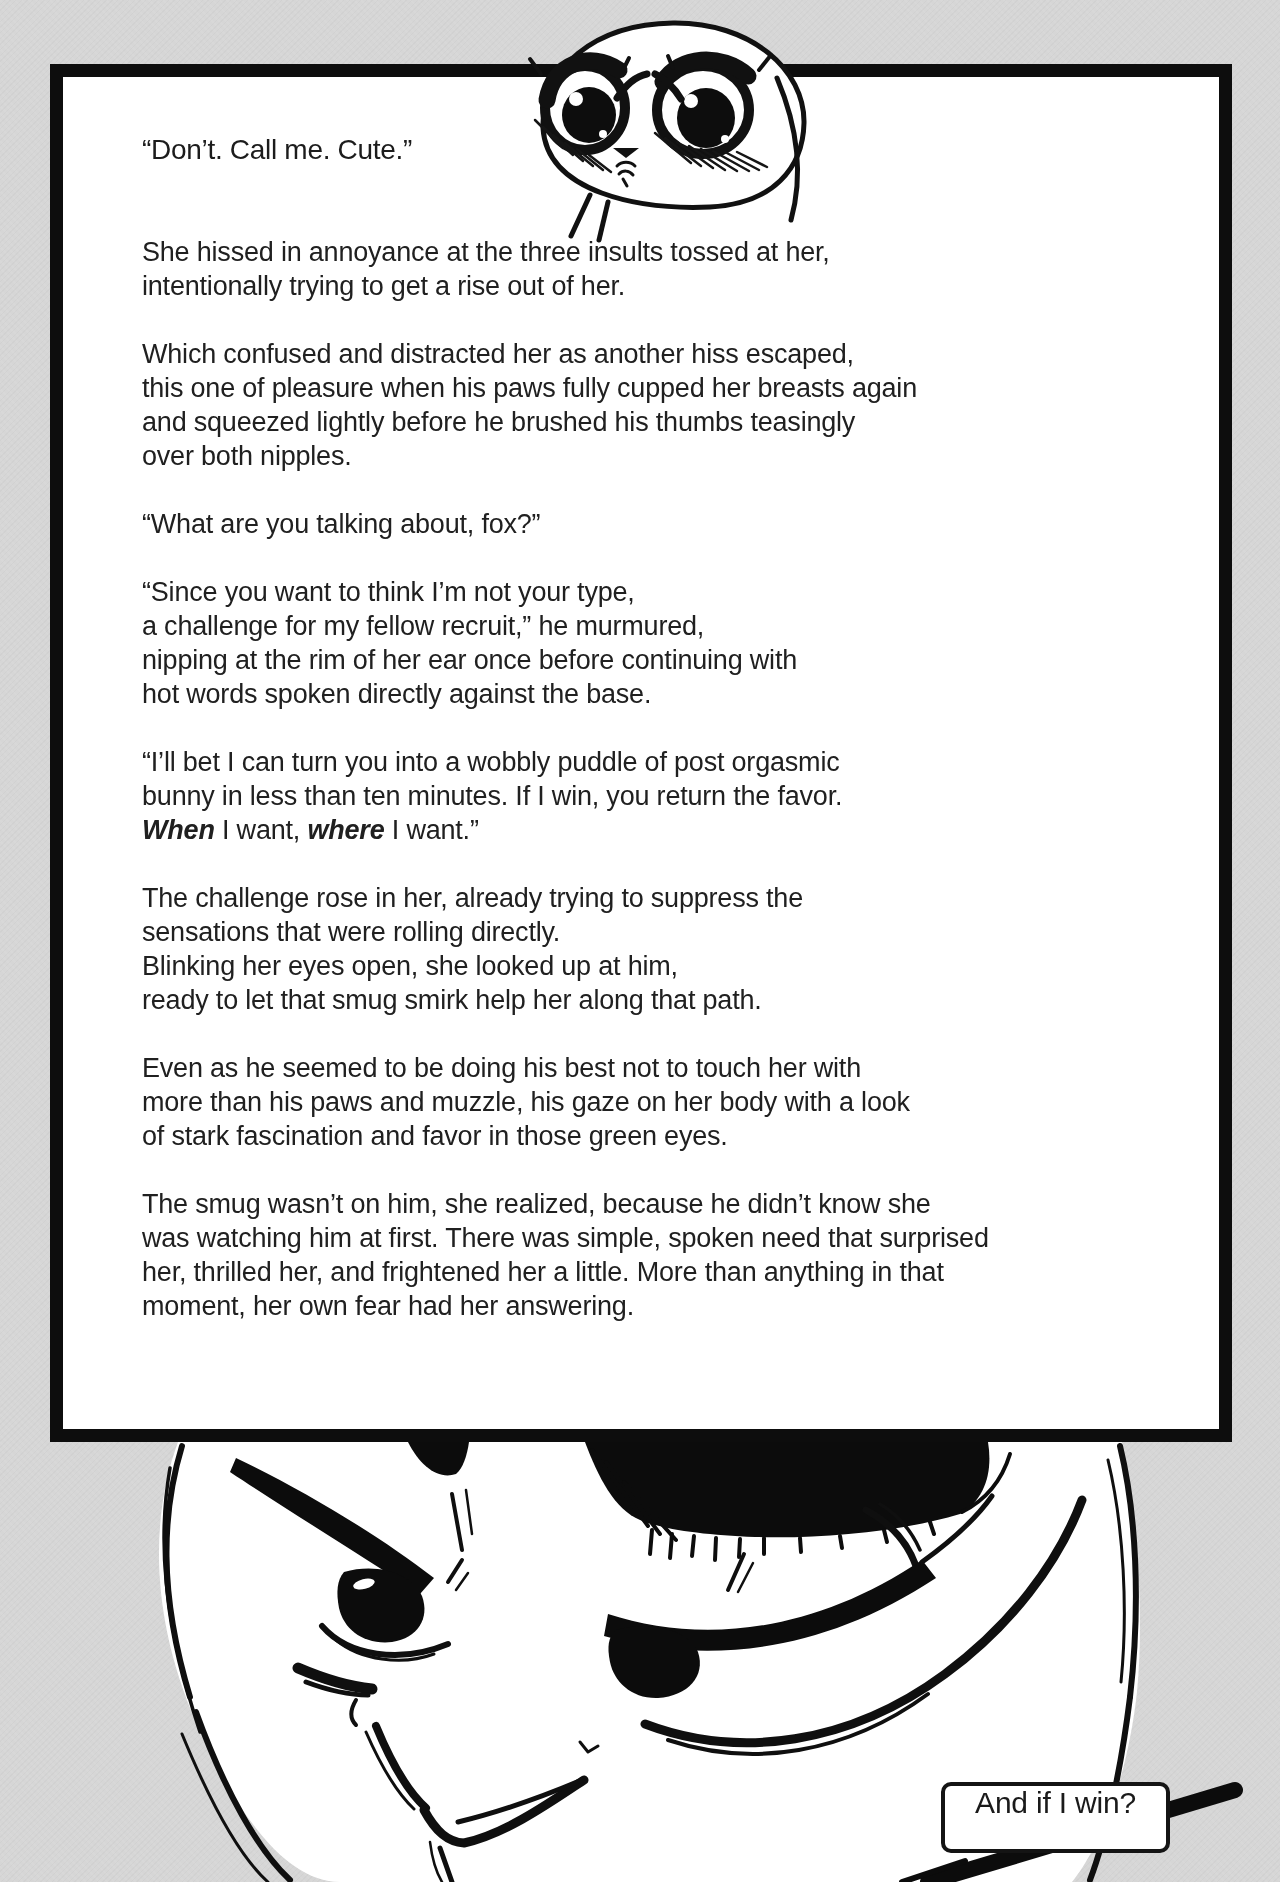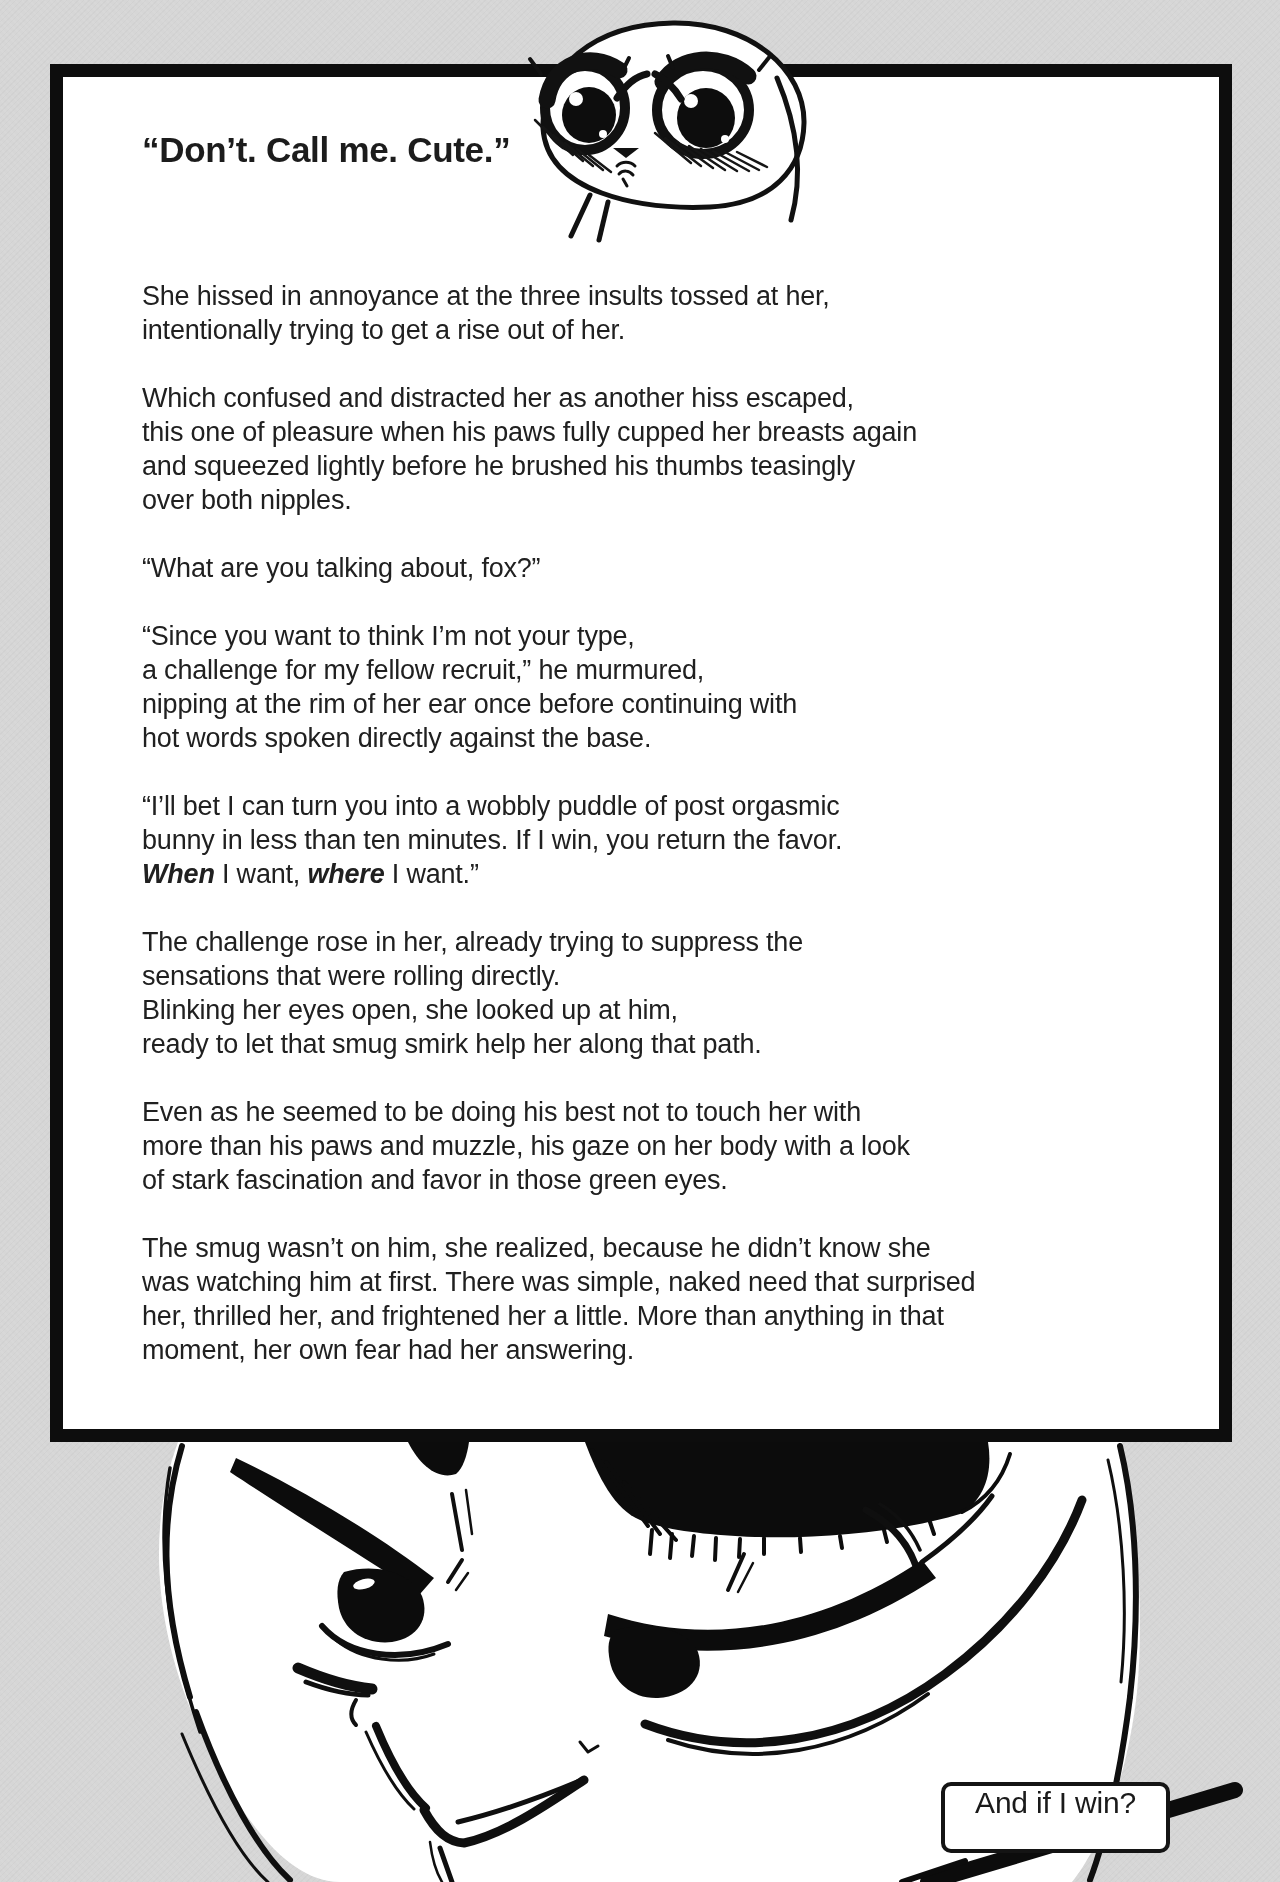--- a/index.html
+++ b/index.html
@@ -11,27 +11,26 @@
       repeating-linear-gradient(-45deg, rgba(0,0,0,.025) 0 1px, rgba(0,0,0,0) 1px 4px);
     font-family:"Liberation Sans", sans-serif;
   }
   .story-box{
     position:absolute; left:50px; top:64px; width:1182px; height:1378px;
     box-sizing:border-box; background:#ffffff; border:13px solid #0d0d0d;
     z-index:1;
   }
   .page-title{
     position:absolute; left:142px; top:133px; margin:0; z-index:2;
-    font-size:35px; font-weight:700; color:#1c1c1c; letter-spacing:-0.3px;
+    font-size:28px; font-weight:400; color:#1c1c1c; letter-spacing:-0.3px;
     line-height:34px; white-space:nowrap;
   }
   .story-text{
     position:absolute; left:142px; top:235px; width:1000px; z-index:2;
     color:#202020;
-    margin-top:44px;
   }
   .story-text .line{
     height:34px; line-height:34px; font-size:27px; white-space:nowrap;
     letter-spacing:-0.2px;
   }
   .story-text .line .em{ font-weight:700; font-style:italic; }
   .bunny-svg{ position:absolute; left:505px; top:8px; width:330px; height:245px; z-index:3; }
   .fox-svg{ position:absolute; left:0px; top:1442px; width:1280px; height:440px; z-index:2; }
   .speech-bubble{
     position:absolute; left:941px; top:1782px; width:229px; height:71px;
@@ -73,21 +72,21 @@
       <div class="line">The challenge rose in her, already trying to suppress the</div>
       <div class="line">sensations that were rolling directly.</div>
       <div class="line">Blinking her eyes open, she looked up at him,</div>
       <div class="line">ready to let that smug smirk help her along that path.</div>
       <div class="line blank"></div>
       <div class="line">Even as he seemed to be doing his best not to touch her with</div>
       <div class="line">more than his paws and muzzle, his gaze on her body with a look</div>
       <div class="line">of stark fascination and favor in those green eyes.</div>
       <div class="line blank"></div>
       <div class="line">The smug wasn’t on him, she realized, because he didn’t know she</div>
-      <div class="line">was watching him at first. There was simple, naked need that surprised</div>
+      <div class="line">was watching him at first. There was simple, spoken need that surprised</div>
       <div class="line">her, thrilled her, and frightened her a little. More than anything in that</div>
       <div class="line">moment, her own fear had her answering.</div>
     </div>
 
   <svg class="bunny-svg" viewBox="0 0 330 245" fill="none" stroke-linecap="round" stroke-linejoin="round">
     <g>
       <path d="M 38,120 C 36,60 90,16 168,15 C 246,14 300,62 299,115 C 298,160 268,196 205,199 C 135,202 42,185 38,120 Z" fill="#ffffff" stroke="#111111" stroke-width="5"></path>
       <path d="M 272,70 C 291,115 299,165 286,212" stroke="#111111" stroke-width="5"></path>
       <path d="M 85,187 L 66,228" stroke="#111111" stroke-width="5"></path>
       <path d="M 103,194 L 94,232" stroke="#111111" stroke-width="5"></path>

